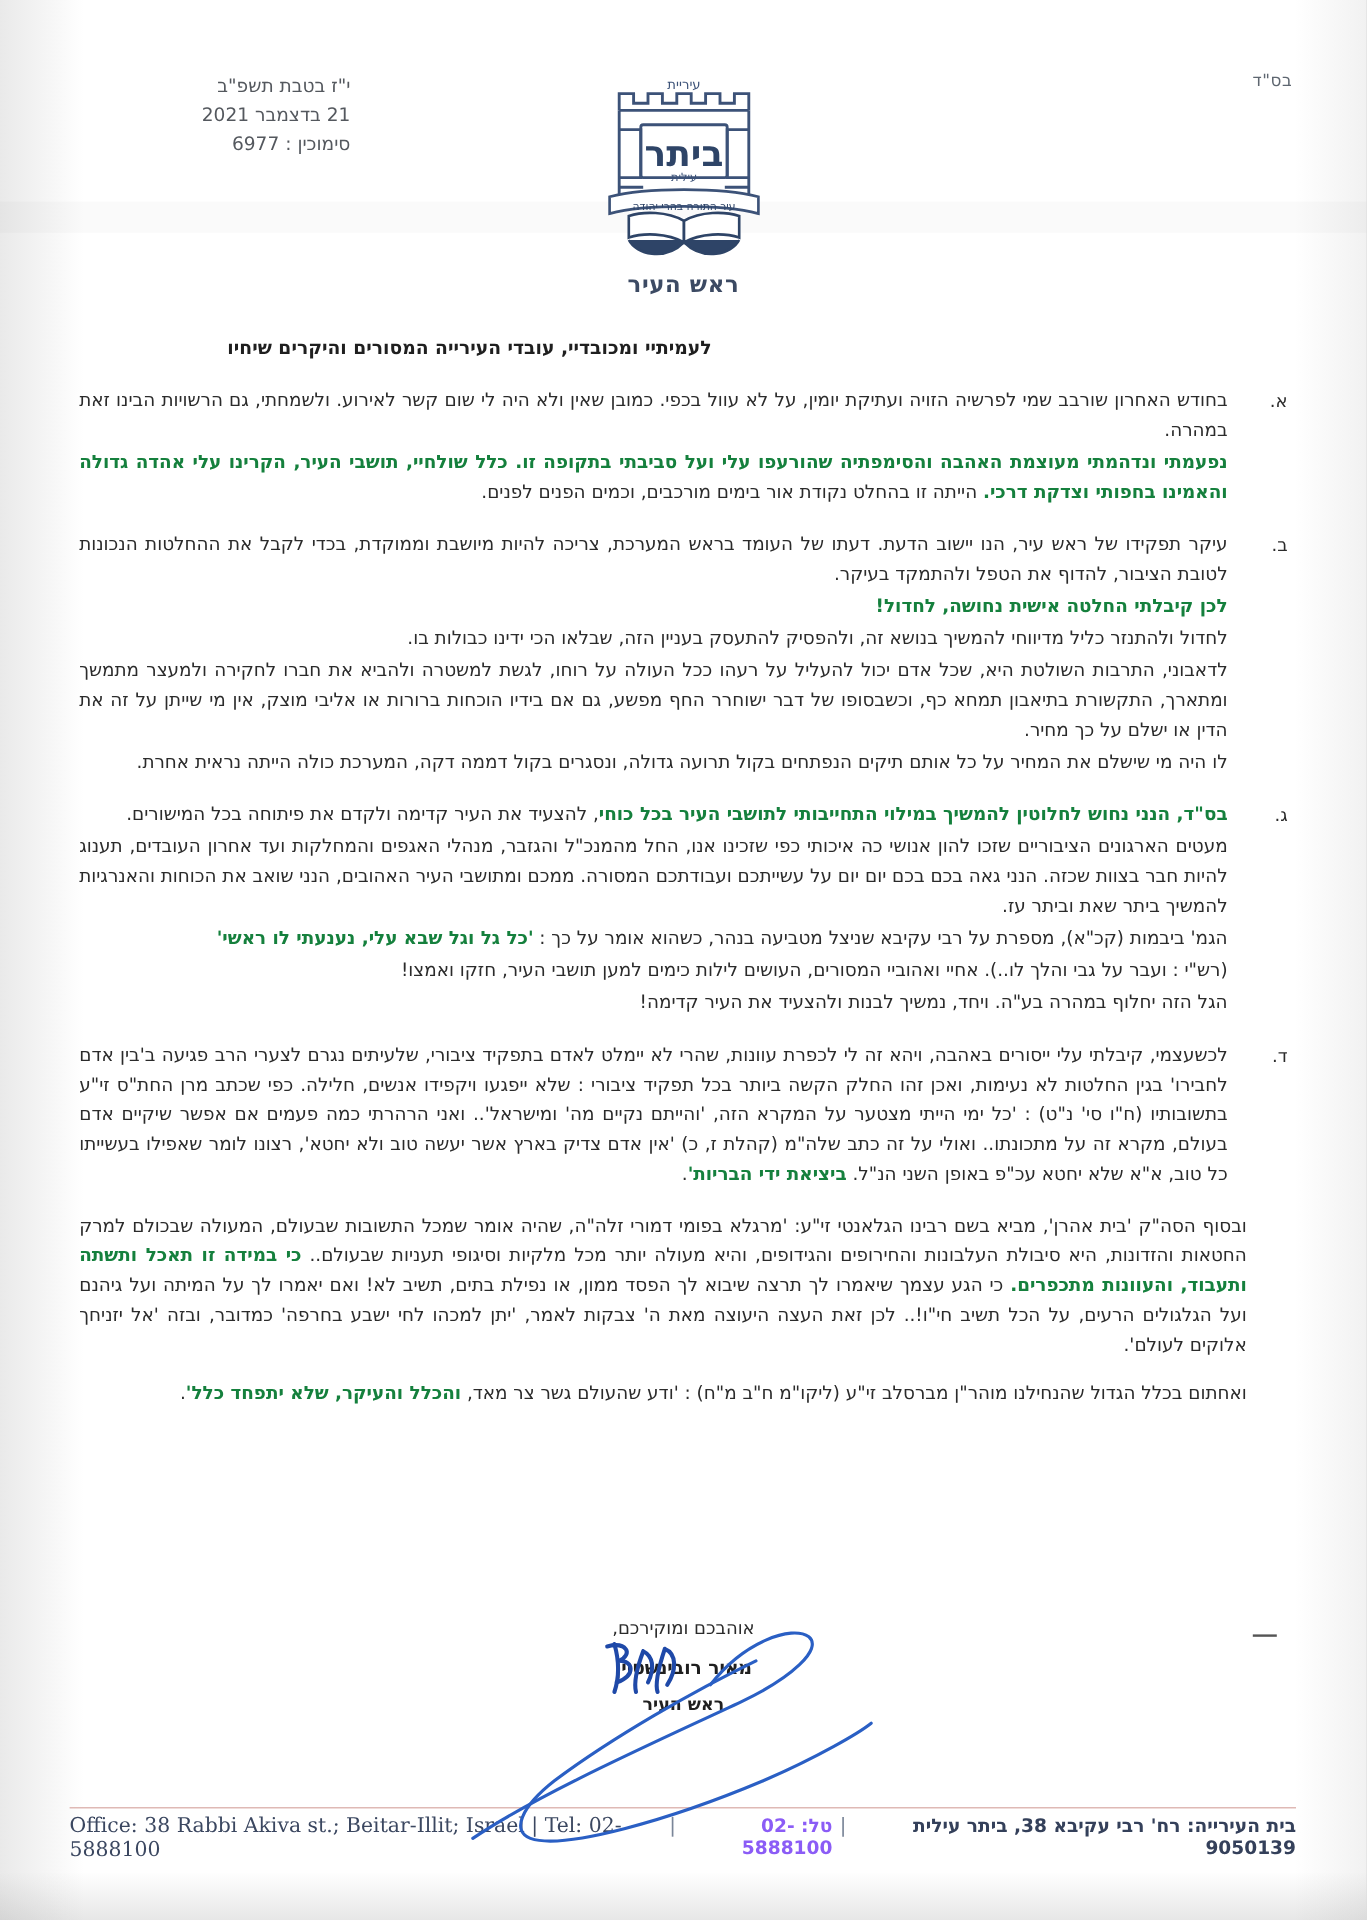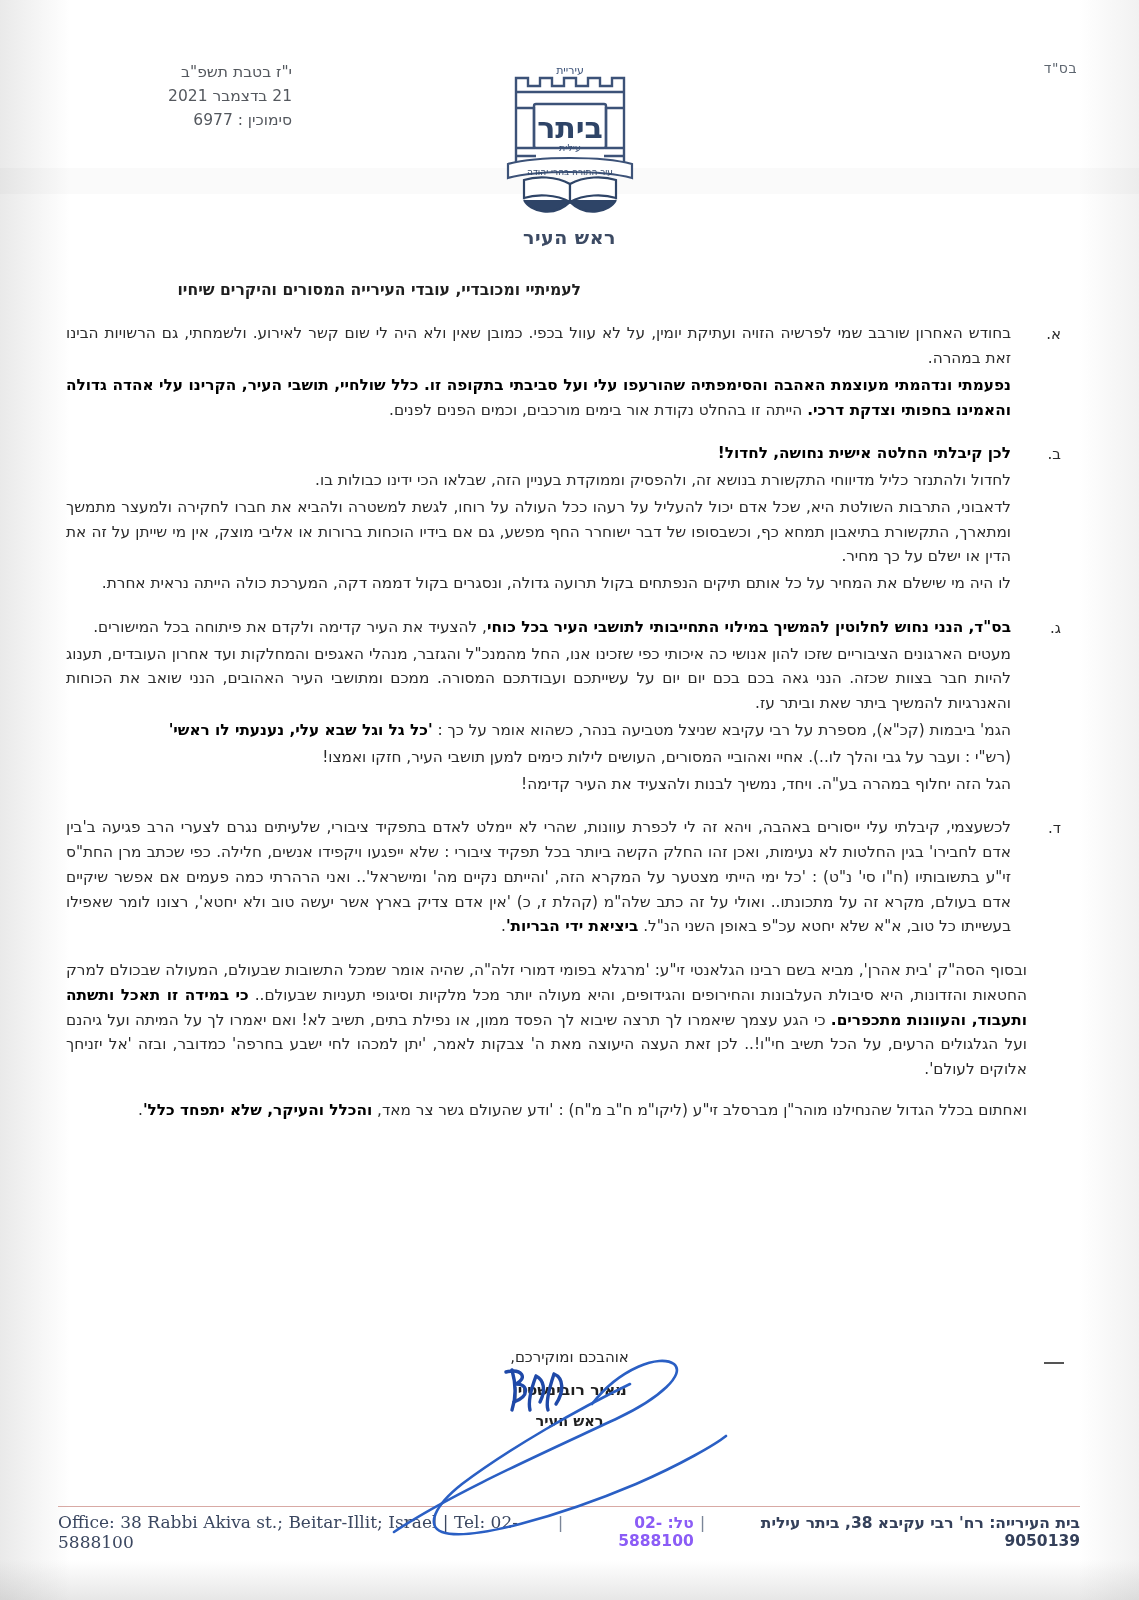--- a/index.html
+++ b/index.html
@@ -85,21 +85,21 @@
     font-size: 19px;
     font-weight: bold;
     color: #3c4a63;
     letter-spacing: .5px;
   }
 
   
   .content {
     position: absolute;
     top: 278px;
-    right: 78px;
+    right: 66px;
     left: 66px;
     direction: rtl;
     text-align: justify;
     color: #2b2b2b;
     font-size: 15.3px;
     line-height: 1.62;
   }
   .salutation {
     font-weight: bold;
     font-size: 15.6px;
@@ -120,21 +120,21 @@
     padding-top: 1px;
     color: #2b2b2b;
   }
   .clause-body { flex: 1 1 auto; }
   .clause-body p {
     margin: 0 16px 2px 0;
     text-align: justify;
     text-justify: inter-word;
   }
   .last-block { padding-right: 34px; }
-  b, strong { font-weight: bold; color: #000000; }
+  b, strong { font-weight: bold; color: #15803d; }
 
   
   .signature {
     position: absolute;
     top: 1348px;
     left: 0;
     width: 1139px;
     text-align: center;
     direction: rtl;
     z-index: 3;
@@ -267,22 +267,23 @@
         <div class="clause">
           <div class="clause-marker">א.</div>
           <div class="clause-body">
             <p><span>בחודש האחרון שורבב שמי לפרשיה הזויה ועתיקת יומין, על לא עוול בכפי. כמובן שאין ולא היה לי שום קשר לאירוע. ולשמחתי, גם הרשויות הבינו זאת במהרה.</span></p>
             <p><b>נפעמתי ונדהמתי מעוצמת האהבה והסימפתיה שהורעפו עלי ועל סביבתי בתקופה זו. כלל שולחיי, תושבי העיר, הקרינו עלי אהדה גדולה והאמינו בחפותי וצדקת דרכי.</b><span> הייתה זו בהחלט נקודת אור בימים מורכבים, וכמים הפנים לפנים.</span></p>
           </div>
         </div>
         <div class="clause">
           <div class="clause-marker">ב.</div>
           <div class="clause-body">
+            <p><span>עיקר תפקידו של ראש עיר, הנו יישוב הדעת. דעתו של העומד בראש המערכת, צריכה להיות מיושבת וממוקדת, בכדי לקבל את ההחלטות הנכונות לטובת הציבור, להדוף את הטפל ולהתמקד בעיקר.</span></p>
             <p style="text-align: right;"><b>לכן קיבלתי החלטה אישית נחושה, לחדול!</b></p>
-            <p><span>לחדול ולהתנזר כליל מדיווחי התקשורת בנושא זה, ולהפסיק וממוקדת בעניין הזה, שבלאו הכי ידינו כבולות בו.</span></p>
+            <p><span>לחדול ולהתנזר כליל מדיווחי להמשיך בנושא זה, ולהפסיק להתעסק בעניין הזה, שבלאו הכי ידינו כבולות בו.</span></p>
             <p><span>לדאבוני, התרבות השולטת היא, שכל אדם יכול להעליל על רעהו ככל העולה על רוחו, לגשת למשטרה ולהביא את חברו לחקירה ולמעצר מתמשך ומתארך, התקשורת בתיאבון תמחא כף, וכשבסופו של דבר ישוחרר החף מפשע, גם אם בידיו הוכחות ברורות או אליבי מוצק, אין מי שייתן על זה את הדין או ישלם על כך מחיר.</span></p>
             <p><span>לו היה מי שישלם את המחיר על כל אותם תיקים הנפתחים בקול תרועה גדולה, ונסגרים בקול דממה דקה, המערכת כולה הייתה נראית אחרת.</span></p>
           </div>
         </div>
         <div class="clause">
           <div class="clause-marker">ג.</div>
           <div class="clause-body">
             <p><b>בס"ד, הנני נחוש לחלוטין להמשיך במילוי התחייבותי לתושבי העיר בכל כוחי</b><span>, להצעיד את העיר קדימה ולקדם את פיתוחה בכל המישורים.</span></p>
             <p><span>מעטים הארגונים הציבוריים שזכו להון אנושי כה איכותי כפי שזכינו אנו, החל מהמנכ"ל והגזבר, מנהלי האגפים והמחלקות ועד אחרון העובדים, תענוג להיות חבר בצוות שכזה. הנני גאה בכם בכם יום יום על עשייתכם ועבודתכם המסורה. ממכם ומתושבי העיר האהובים, הנני שואב את הכוחות והאנרגיות להמשיך ביתר שאת וביתר עז.</span></p>
             <p><span>הגמ' ביבמות (קכ"א), מספרת על רבי עקיבא שניצל מטביעה בנהר, כשהוא אומר על כך : </span><b>'כל גל וגל שבא עלי,  נענעתי לו ראשי'</b></p>

